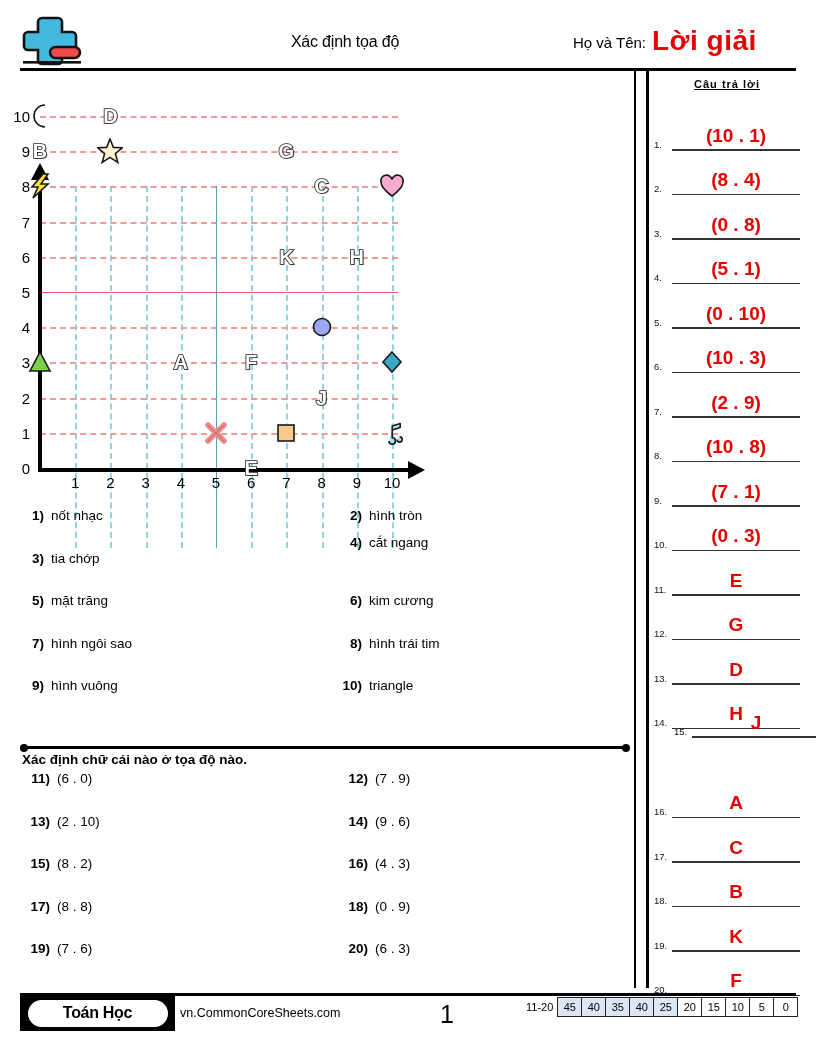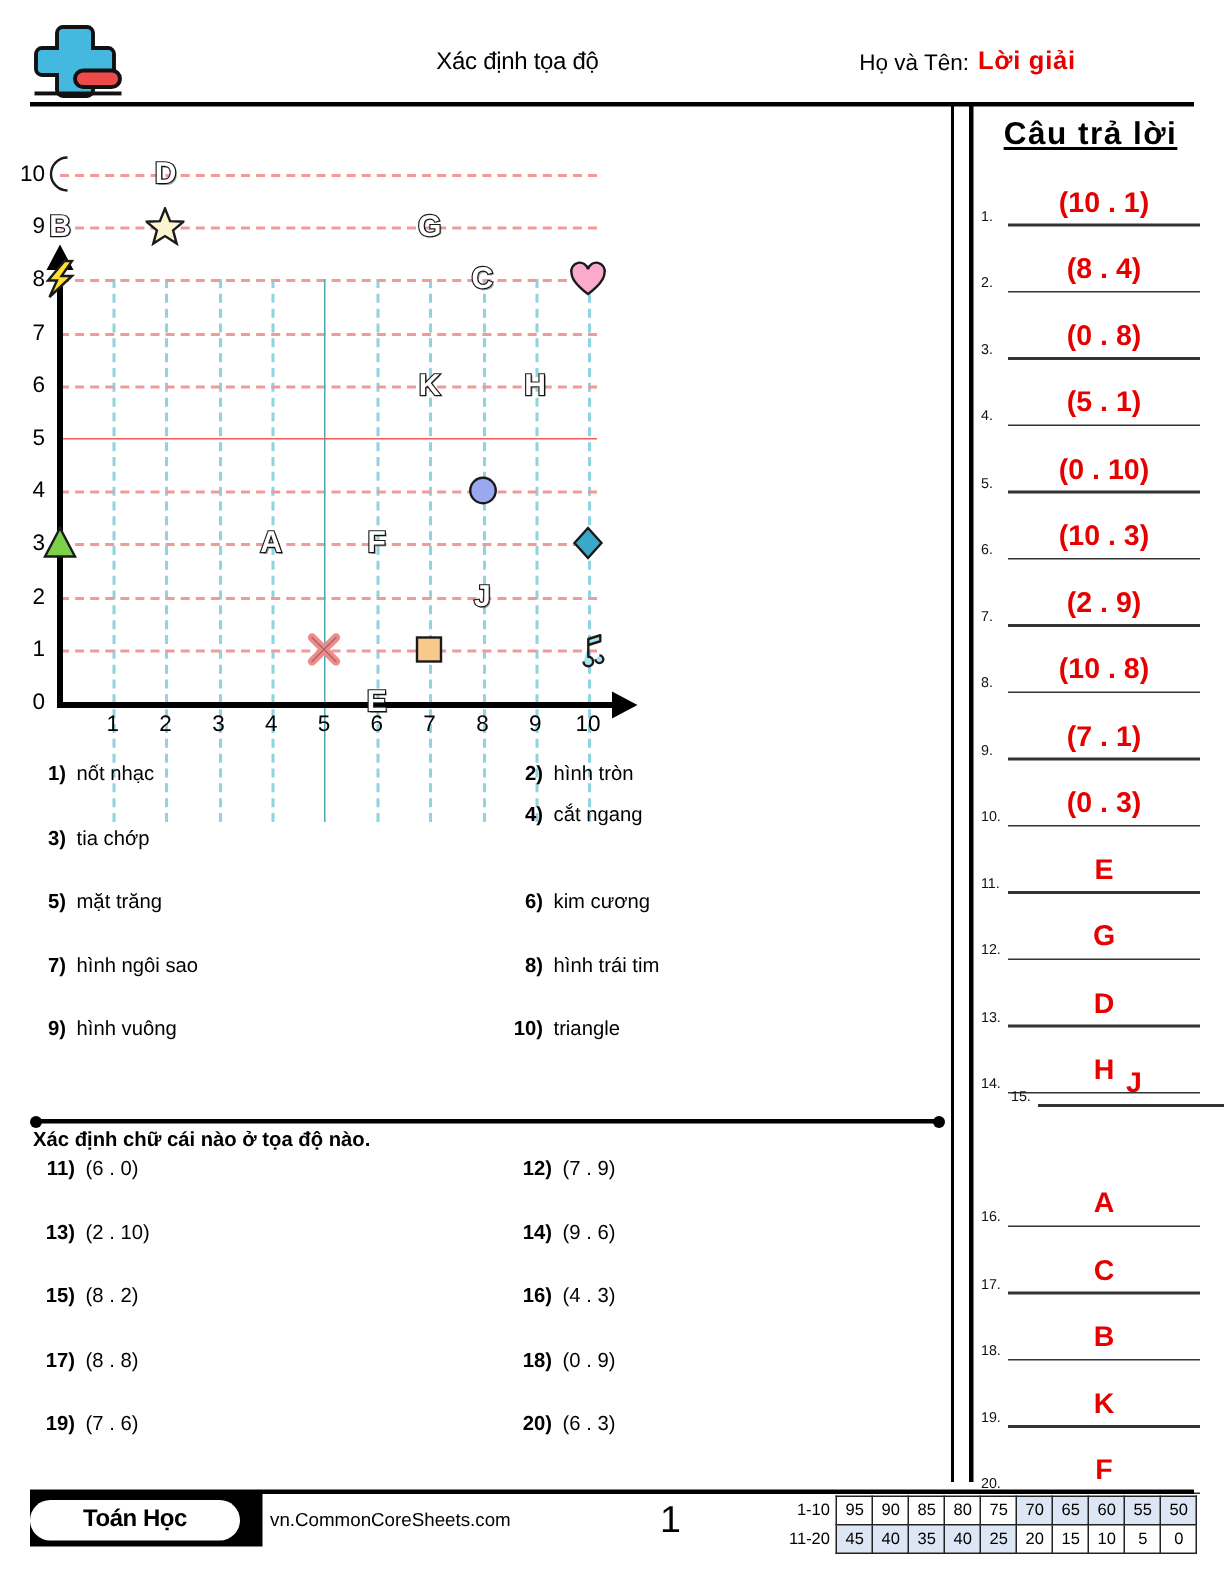--- a/index.html
+++ b/index.html
@@ -29,21 +29,21 @@
     font-size: 16px; letter-spacing: -0.2px;
     transform: translateY(-50%);
   }
   #name-label {
     position: absolute; right: 170px; top: 42px;
     font-size: 15px; transform: translateY(-50%);
     white-space: nowrap;
   }
   #name-value {
     position: absolute; left: 652px; top: 41px;
-    font-size: 17px; font-weight: bold; color: #e60000;
+    font-size: 28px; font-weight: bold; color: #e60000;
     transform: translateY(-50%);
     letter-spacing: 0.5px;
     white-space: nowrap;
   }
   #header-rule {
     position: absolute; left: 20px; top: 68px;
     width: 776px; height: 3px; background: #000;
   }
 
   
@@ -55,21 +55,21 @@
     position: absolute; left: 646px; top: 68px;
     width: 3px; height: 920px; background: #000;
   }
   #ans-col {
     position: absolute; left: 652px; top: 70px;
     width: 160px; height: 920px;
   }
   #ans-heading {
     position: absolute; left: 0; top: 8px; width: 150px;
     text-align: center;
-    font-size: 21px; font-weight: bold;
+    font-size: 11px; font-weight: bold;
     text-decoration: underline;
     letter-spacing: 1px;
   }
   .ans-row {
     position: absolute; left: 0; width: 150px; height: 44.5px;
   }
   .ans-num {
     position: absolute; left: 2px; bottom: 1px;
     font-size: 9.5px; color: #111;
   }
@@ -197,21 +197,21 @@
 
   
   #footer-rule {
     position: absolute; left: 20px; top: 993px;
     width: 776px; height: 2.5px; background: #000;
   }
   #brand-box {
     position: absolute; left: 20px; top: 995px;
     width: 155px; height: 36px;
     background: #000;
-    display: flex; align-items: center; justify-content: flex-start;
+    display: flex; align-items: center; justify-content: center;
   }
   #brand-pill {
     width: 140px; height: 27px;
     background: #fff; border-radius: 14px;
     display: flex; align-items: center; justify-content: center;
     font-size: 16px; font-weight: bold;
     letter-spacing: -0.3px;
   }
   #site-url {
     position: absolute; left: 180px; top: 1013px;
@@ -536,33 +536,20 @@
 
 <div id="footer-rule"></div>
 <div id="brand-box">
   <div id="brand-pill">Toán Học</div>
 </div>
 <div id="site-url">vn.CommonCoreSheets.com</div>
 <div id="page-num">1</div>
 <div id="score-table">
   <table>
     <tbody>
-        <tr id="score-row-1">
-          <td class="lbl">1-10</td>
-          <td class="cell">95</td>
-          <td class="cell">90</td>
-          <td class="cell">85</td>
-          <td class="cell">80</td>
-          <td class="cell">75</td>
-          <td class="cell shaded">70</td>
-          <td class="cell shaded">65</td>
-          <td class="cell shaded">60</td>
-          <td class="cell shaded">55</td>
-          <td class="cell shaded">50</td>
-        </tr>
     <tr id="score-row-2">
           <td class="lbl">11-20</td>
           <td class="cell shaded">45</td>
           <td class="cell shaded">40</td>
           <td class="cell shaded">35</td>
           <td class="cell shaded">40</td>
           <td class="cell shaded">25</td>
           <td class="cell">20</td>
           <td class="cell">15</td>
           <td class="cell">10</td>

